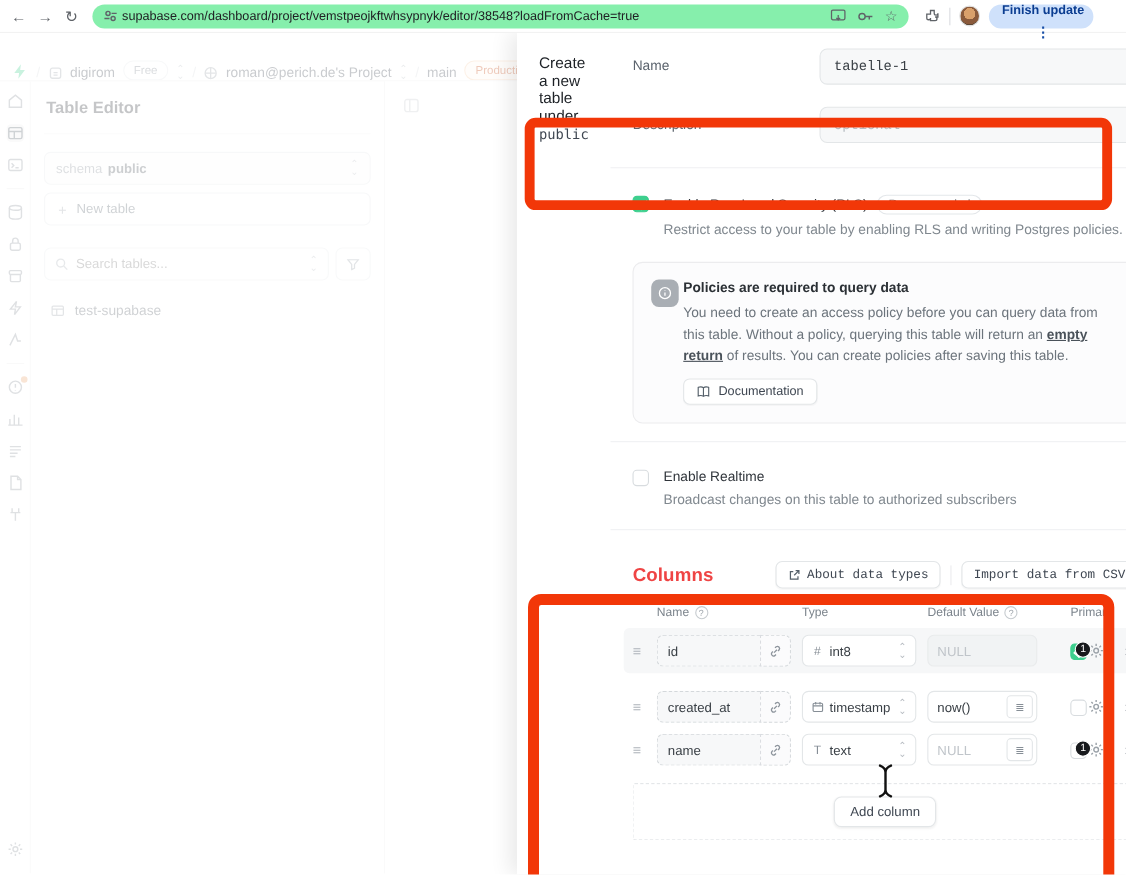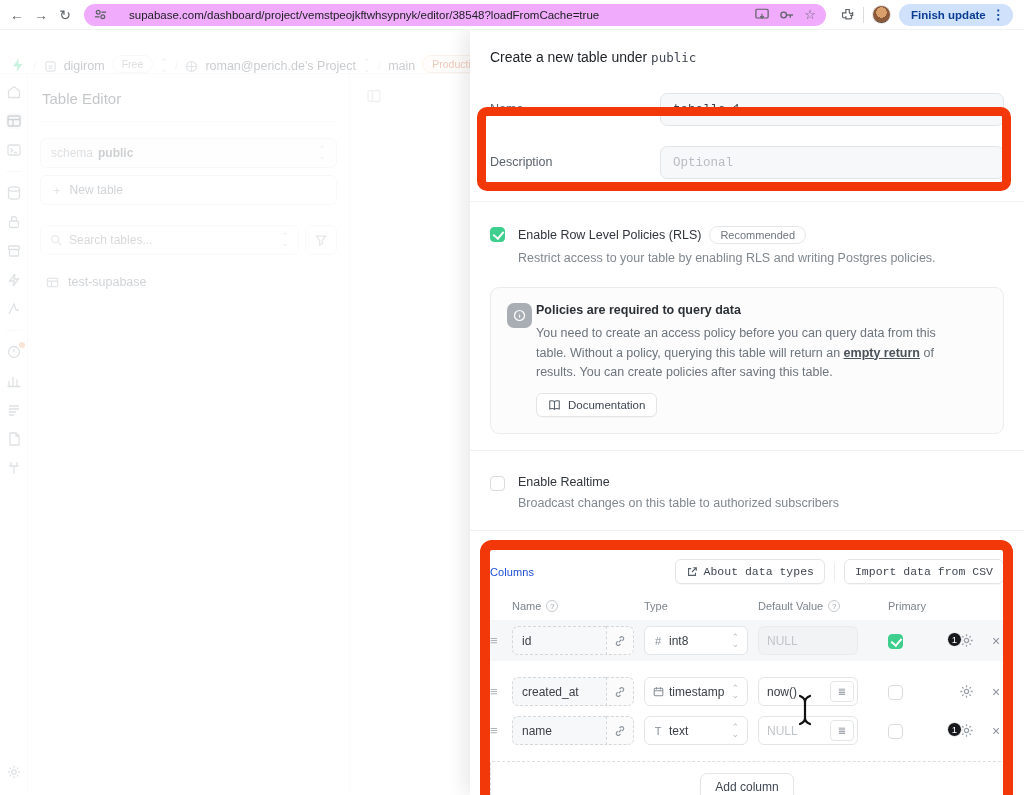--- a/index.html
+++ b/index.html
@@ -12,36 +12,36 @@
   svg { display:block; }
 
   
   .chrome {
     position:absolute; top:0; left:0; width:1024px; height:30px;
     background:#ffffff; display:flex; align-items:center; gap:6px;
     padding:0 8px; border-bottom:1px solid #f2f2f2; z-index:5;
   }
   .nav-glyph { color:#5f6368; font-size:14px; width:18px; text-align:center; cursor:default; }
   .omnibox {
-    flex:0 0 auto; width:742px; height:22px; background:#f0abfc; border-radius:12px;
-    display:flex; align-items:center; gap:22px; padding:0 10px; margin-left:4px;
+    flex:0 0 auto; width:742px; height:22px; background:#86efac; border-radius:12px;
+    display:flex; align-items:center; gap:4px; padding:0 10px; margin-left:4px;
   }
   .omnibox .url { flex:1; font-size:11.5px; color:#202124; white-space:nowrap; overflow:hidden; }
   .omni-icons { display:flex; align-items:center; gap:10px; }
   .chrome-right { display:flex; align-items:center; gap:8px; margin-left:8px; }
   .chrome-sep { width:1px; height:16px; background:#dadce0; }
   .avatar {
     width:19px; height:19px; border-radius:50%;
     background:radial-gradient(circle at 50% 38%, #d9a06b 0 38%, #8a5a3b 39% 70%, #5d4632 71%);
     border:1px solid #e0e0e0;
   }
   .finish-btn {
     height:22px; border-radius:12px; background:#cfe1fb; color:#0b3d91;
     font-size:11.5px; font-weight:bold; display:flex; align-items:center; gap:6px;
-    padding:0 8px 0 12px; cursor:pointer;
+    padding:0 8px 0 12px; cursor:pointer;flex-direction:column;
   }
   .finish-btn .kebab { font-size:13px; color:#174ea6; }
 
   
   .app { position:absolute; top:30px; left:0; width:1024px; height:765px; }
 
   .left-region { position:absolute; left:0; top:0; width:470px; height:765px; background:#fff; }
   .crumb-bar {
     height:44px; border-bottom:1px solid #ececec; display:flex; align-items:flex-end;
     gap:7px; padding:0 10px; font-size:12.5px; color:#3f4752; white-space:nowrap; overflow:hidden;
@@ -58,21 +58,21 @@
   .rail {
     width:28px; border-right:1px solid #ececec; display:flex; flex-direction:column;
     align-items:center; padding-top:10px; gap:13px;
   }
   .rail .ric { width:16px; height:16px; color:#8d949c; position:relative; }
   .rail .divider { width:16px; height:1px; background:#e8e8e8; }
   .rail .dot { position:absolute; top:-2px; right:-3px; width:6px; height:6px; border-radius:50%; background:#e8a06a; }
   .rail .spacer { flex:1; }
 
   .table-sidebar { width:322px; border-right:1px solid #ececec; padding:12px 12px 0; }
-  .ts-title { font-size:15px; color:#30353b; padding:4px 2px 14px; border-bottom:1px solid #f1f1f1; }
+  .ts-title { font-size:15px; color:#30353b; padding:4px 2px 14px; border-bottom:1px solid #f1f1f1;font-weight:bold; }
   .schema-select {
     margin-top:16px; height:30px; border:1px solid #e3e6e8; border-radius:6px; background:#fcfcfc;
     display:flex; align-items:center; padding:0 10px; font-size:12px; color:#868e96; gap:5px;
   }
   .schema-select b { color:#4b535b; font-weight:bold; }
   .schema-select .end { margin-left:auto; }
   .newtable-btn {
     margin-top:7px; height:30px; border:1px solid #e3e6e8; border-radius:6px; background:#fdfdfd;
     display:flex; align-items:center; gap:9px; padding:0 12px; font-size:12px; color:#55606a; cursor:pointer;
   }
@@ -93,21 +93,21 @@
   .table-item { margin-top:16px; display:flex; align-items:center; gap:9px; padding:4px 6px; font-size:12.5px; color:#565e67; }
 
   .content-strip { flex:1; position:relative; background:#fff; }
   .panel-toggle { position:absolute; top:14px; left:16px; color:#c4c8cc; }
 
   .dim { position:absolute; inset:0; background:rgba(255,255,255,0.72); pointer-events:none; z-index:2; }
 
   
   .panel {
     position:absolute; left:470px; top:0; width:554px; height:765px; background:#fff;
-    box-shadow:-6px 0 18px rgba(0,0,0,0.09); z-index:3; display:flex; flex-direction:column;
+    box-shadow:-6px 0 18px rgba(0,0,0,0.09); z-index:3; display:flex; flex-direction:row;
   }
   .panel-header { padding:19px 20px 14px; font-size:14px; color:#1d2126; }
   .panel-header .mono { font-family:"DejaVu Sans Mono", monospace; font-size:12.5px; color:#3f4752; }
   .panel-body { flex:1; padding:0 20px; }
 
   .form-row { display:flex; align-items:flex-start; padding:14px 0; }
   .form-row .flabel { width:170px; font-size:12.5px; color:#5b636d; padding-top:9px; }
   .form-row .fctl { flex:1; }
   .text-input {
     width:100%; height:33px; border:1px solid #e3e6e8; border-radius:7px; background:#f7f8f9;
@@ -143,21 +143,21 @@
   .note-body { font-size:12.5px; color:#6c747c; line-height:1.55; margin-top:7px; max-width:430px; }
   .note-body .em { font-weight:bold; text-decoration:underline; color:#4a525a; }
   .doc-btn {
     margin-top:11px; display:inline-flex; align-items:center; gap:7px; border:1px solid #e3e6e8;
     border-radius:6px; background:#fff; padding:5px 11px; font-size:11.5px; color:#3f4752; cursor:pointer;
     box-shadow:0 1px 1px rgba(0,0,0,0.03);
   }
 
   
   .cols-head { display:flex; align-items:center; padding:20px 0 2px; }
-  .cols-title { font-size:11px; color:#1d4ed8; font-weight:normal; letter-spacing:0.1px; }
+  .cols-title { font-size:17px; color:#ef4444; font-weight:bold; letter-spacing:0.1px; }
   .cols-actions { margin-left:auto; display:flex; align-items:center; gap:9px;font-family:Liberation Mono, monospace; }
   .mini-btn {
     display:inline-flex; align-items:center; gap:6px; border:1px solid #e3e6e8; border-radius:6px;
     background:#fff; padding:5px 10px; font-size:11.5px; color:#3f4752; cursor:pointer;
     box-shadow:0 1px 1px rgba(0,0,0,0.03); white-space:nowrap;
   }
   .btn-sep { width:1px; height:18px; background:#ececee; }
 
   .colgrid-header { display:flex; align-items:center; margin-top:14px; font-size:11px; color:#7c848c; }
   .colgrid-header .h-handle { width:22px; }
@@ -475,21 +475,21 @@
           <input class="text-input" placeholder="Optional" style="">
         </div>
       </div>
 
       <div class="sect-divider"></div>
 
       <div class="check-row">
         <span class="checkbox checked"></span>
         <div>
           <div class="check-main">
-            <span>Enable Row Level Policies (RLS)</span>
+            <span>Enable Row Level Security (RLS)</span>
             <span class="rec-pill">Recommended</span>
           </div>
           <div class="check-sub">Restrict access to your table by enabling RLS and writing Postgres policies.</div>
         </div>
       </div>
 
       <div class="note-box">
         <span class="note-icon">
           <svg width="13" height="13" viewBox="0 0 14 14" fill="none" stroke="#ffffff" stroke-width="1.3">
               <circle cx="7" cy="7" r="5.4"></circle>

